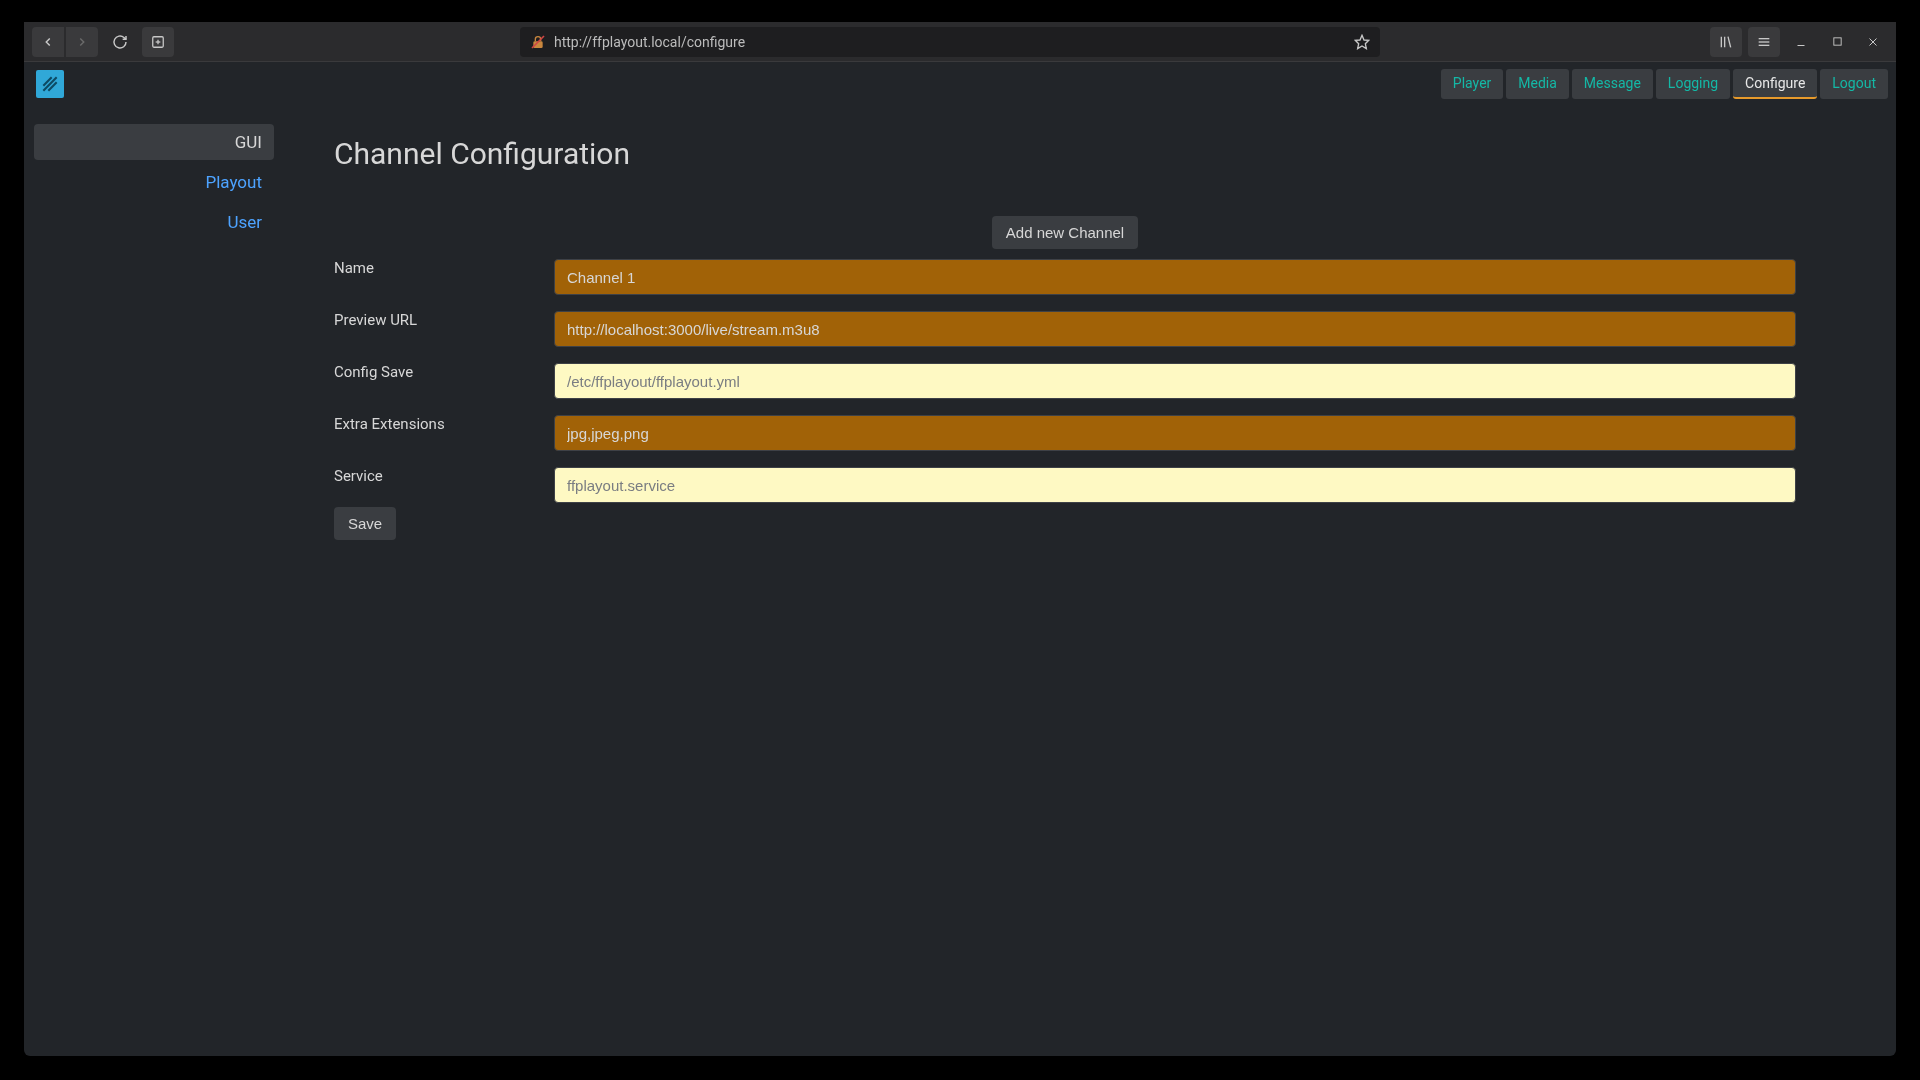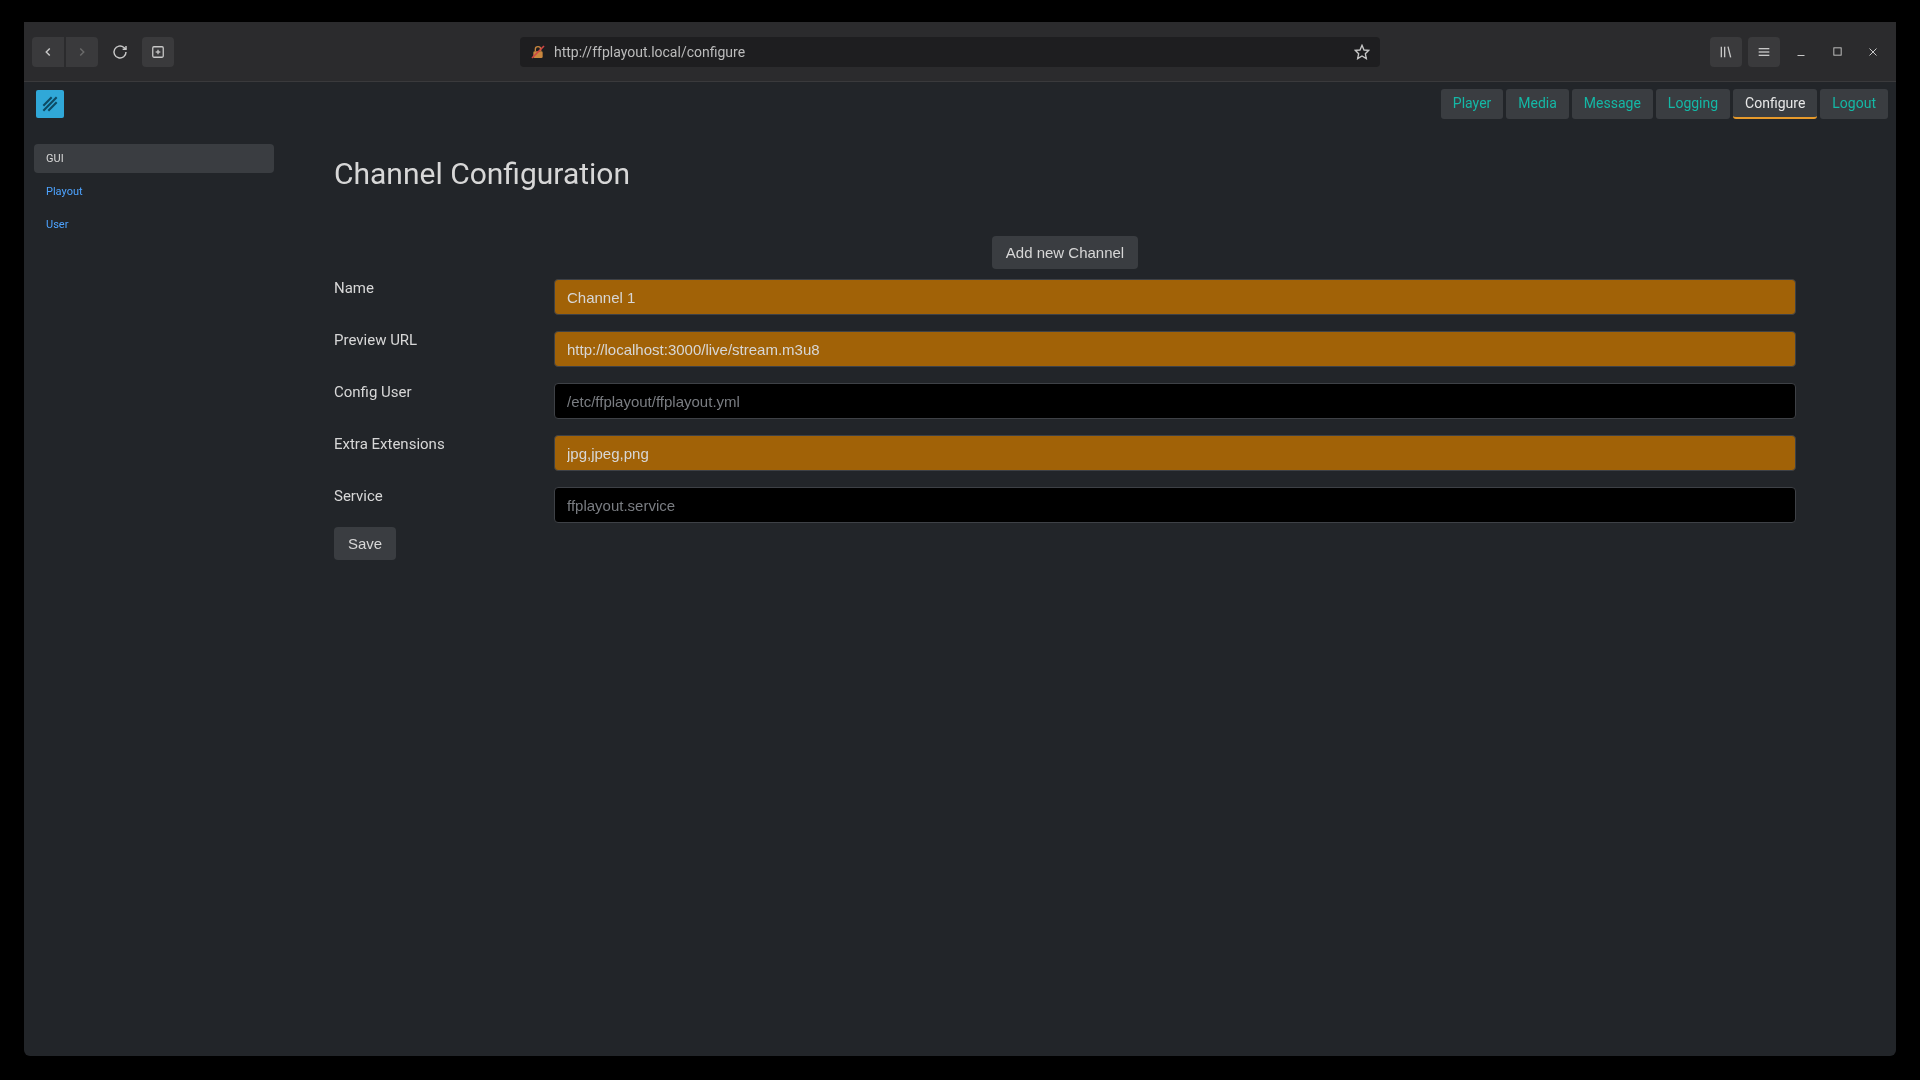--- a/index.html
+++ b/index.html
@@ -9,21 +9,21 @@
     position: absolute;
     left: 24px; top: 22px;
     width: 1872px; height: 1034px;
     background: #222529;
     border-radius: 6px;
     display: flex;
     flex-direction: column;
   }
 
   .browser-toolbar {
-    height: 60px;
+    height: 40px;
     background: #2b2b2d;
     display: flex;
     align-items: center;
     padding: 0 8px;
     gap: 6px;
     border-bottom: 1px solid #3a3a3c;
   }
 
   .toolbar-btn {
     width: 32px; height: 30px;
@@ -114,24 +114,24 @@
 
   .sidebar {
     width: 260px;
     padding: 18px 10px;
     display: flex;
     flex-direction: column;
     gap: 4px;
   }
   .sidebar-item {
     color: #4da3ff;
-    font-size: 11px;
+    font-size: 17px;
     padding: 8px 12px;
     border-radius: 4px;
-    text-align: left;
+    text-align: right;
     cursor: pointer;
   }
   .sidebar-item.active {
     background: #3a3d41;
     color: #d7d7d7;
   }
 
   .main {
     flex: 1;
     padding: 30px 40px 30px 50px;
@@ -177,21 +177,21 @@
     flex: 1;
     height: 36px;
     background: #a16207;
     border: 1px solid #3e4146;
     border-radius: 4px;
     color: #d7d7d7;
     padding: 0 12px;
     font-size: 15px;
   }
   .form-input[disabled] {
-    background: #000000;
+    background: #fef9c3;
     color: #7a7d82;
   }
 
   .save-row { margin-top: 4px; }
 
   svg { display: block; }
 </style>
 </head>
 <body>
 
@@ -310,21 +310,21 @@
         <div class="form" id="form">
             <div class="form-row">
               <div class="form-label">Name</div>
               <input class="form-input" type="text" value="Channel 1" style="">
             </div>
             <div class="form-row">
               <div class="form-label">Preview URL</div>
               <input class="form-input" type="text" value="http://localhost:3000/live/stream.m3u8" style="">
             </div>
             <div class="form-row">
-              <div class="form-label">Config User</div>
+              <div class="form-label">Config Save</div>
               <input class="form-input" type="text" disabled="" value="/etc/ffplayout/ffplayout.yml" style="">
             </div>
             <div class="form-row">
               <div class="form-label">Extra Extensions</div>
               <input class="form-input" type="text" value="jpg,jpeg,png" style="">
             </div>
             <div class="form-row">
               <div class="form-label">Service</div>
               <input class="form-input" type="text" disabled="" value="ffplayout.service" style="">
             </div>

